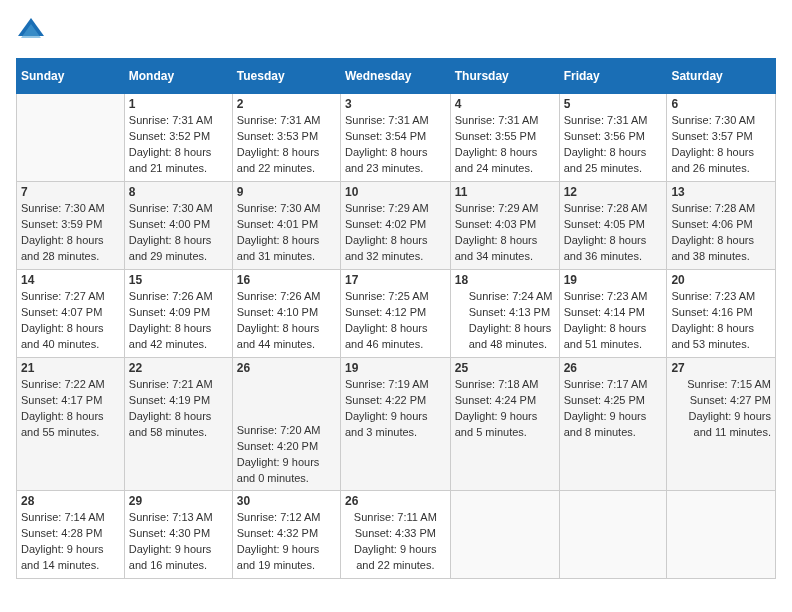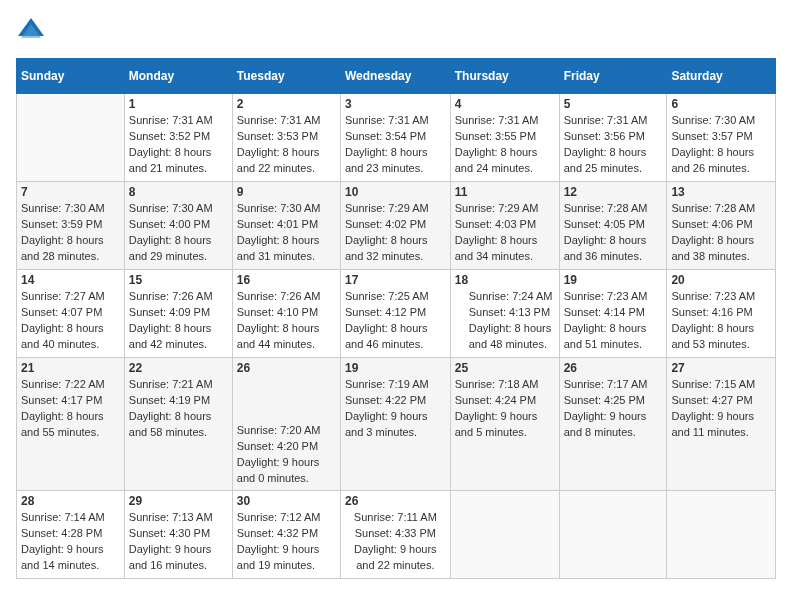--- a/index.html
+++ b/index.html
@@ -320,21 +320,21 @@
           </td>
           <td>
             <span class="day-number">26</span>
             <div class="day-info" style="white-space: pre-line;">Sunrise: 7:17 AM
 Sunset: 4:25 PM
 Daylight: 9 hours
 and 8 minutes.</div>
           </td>
           <td>
             <span class="day-number">27</span>
-            <div class="day-info" style="white-space: pre-line;">Sunrise: 7:15 AM
+            <div class="day-info" style="white-space: pre-line; text-align: right;">Sunrise: 7:15 AM
 Sunset: 4:27 PM
 Daylight: 9 hours
 and 11 minutes.</div>
           </td>
         </tr>
         <tr>
           <td>
             <span class="day-number">28</span>
             <div class="day-info" style="white-space: pre-line;">Sunrise: 7:14 AM
 Sunset: 4:28 PM

